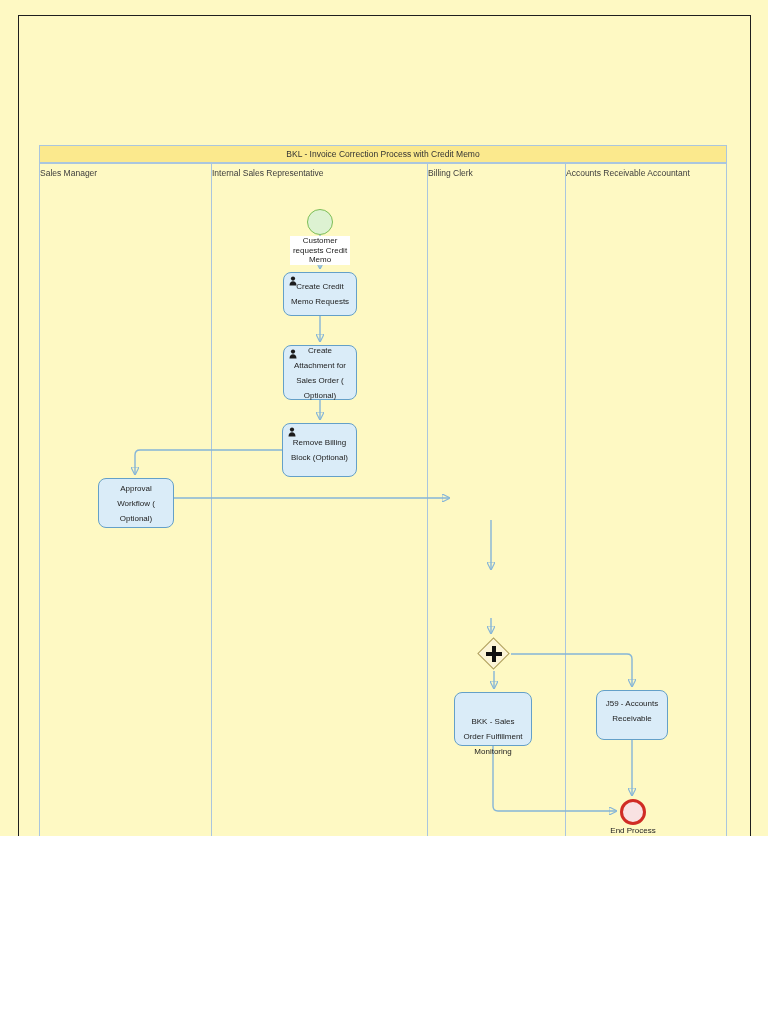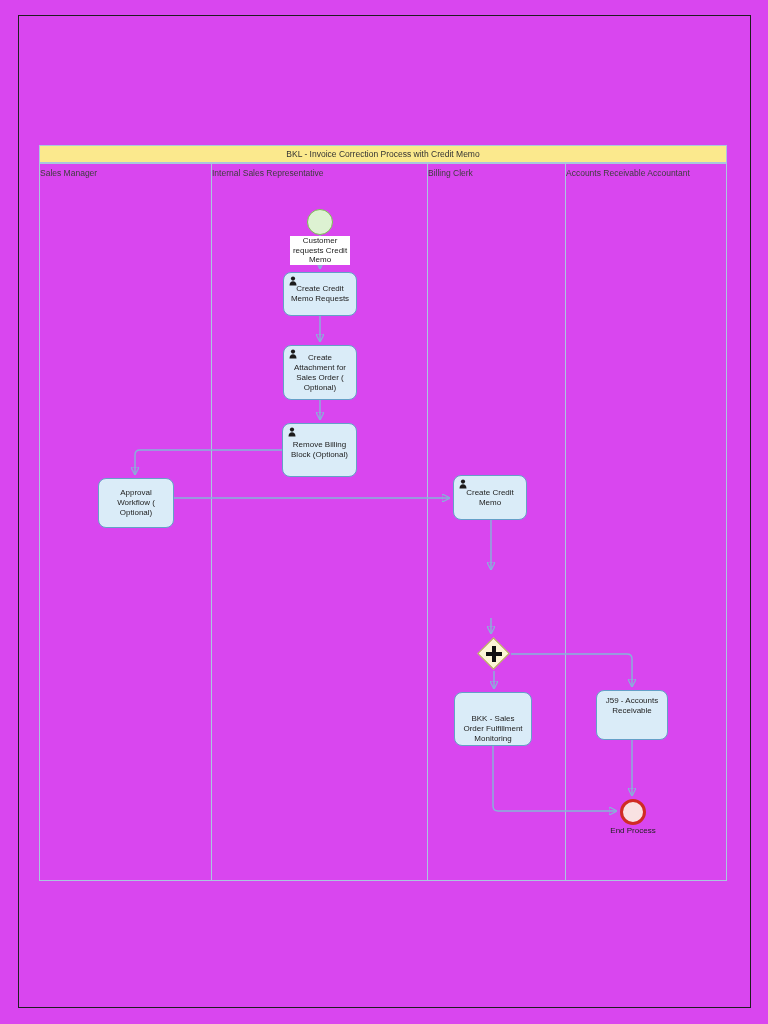--- a/index.html
+++ b/index.html
@@ -1,16 +1,16 @@
 <!DOCTYPE html>
 <html style="--header-fill: #fbe98d; --lane-border: #aac6de; --task-fill: #daecf8; --task-stroke: #64a0c8; --start-fill: #ddf2d2; --start-stroke: #7cbd57; --end-fill: #f9e2e2; --end-stroke: #d02c24; --gateway-fill: #fcf5d6; --gateway-stroke: #b0a058; --flow-line: #85b5d8; --flow-arrow: #3a81b5;"><head>
 <meta charset="utf-8">
 <style>
   html,body{margin:0;padding:0;background:#fff;}
-  .page{position:relative;width:768px;height:1024px;background:#d946ef;overflow:hidden;
+  .page{position:relative;width:768px;height:836px;background:#fef9c3;overflow:hidden;
         font-family:"Liberation Sans", sans-serif;color:#333;}
   .outer-border{position:absolute;left:18px;top:15px;width:733px;height:993px;
         border:1.5px solid #1f1f1f;box-sizing:border-box;}
 
   
   .pool{position:absolute;left:39px;top:145px;width:688px;height:736px;box-sizing:border-box;}
   .pool-header{position:absolute;left:0;top:0;width:688px;height:18px;box-sizing:border-box;
         background:var(--header-fill,#fbe98d);border:1px solid var(--lane-border,#aac6de);
         display:flex;align-items:center;justify-content:center;
         font-size:8.5px;color:#333;}
@@ -23,21 +23,21 @@
         font-size:8.5px;color:#3c3c3c;}
 
   
   svg.flows{position:absolute;left:0;top:0;width:768px;height:1024px;pointer-events:none;}
   svg.flows path{fill:none;stroke:var(--flow-line,#85b5d8);stroke-width:1.4;}
 
   
   .task{position:absolute;box-sizing:border-box;background:var(--task-fill,#daecf8);
         border:1.3px solid var(--task-stroke,#64a0c8);border-radius:8px;
         display:flex;align-items:center;justify-content:center;text-align:center;
-        font-size:8px;line-height:10px;color:#222;}
+        font-size:8px;line-height:15px;color:#222;}
   .task .txt{width:100%;}
   .person-icon{position:absolute;left:5px;top:3px;width:10px;height:10px;}
   .person-icon svg{display:block;}
   .event{position:absolute;box-sizing:border-box;border-radius:50%;}
   .event-start{left:307px;top:209px;width:26px;height:26px;background:var(--start-fill,#ddf2d2);
         border:1.7px solid var(--start-stroke,#7cbd57);}
   .event-end{left:620px;top:799px;width:26px;height:26px;background:var(--end-fill,#f9e2e2);
         border:3px solid var(--end-stroke,#d02c24);}
   .event-label{position:absolute;text-align:center;font-size:8px;line-height:9.5px;color:#222;}
   .start-label{left:290px;top:236px;width:60px;background:#fff;}
@@ -133,31 +133,20 @@
           </g>
         </svg>
     </span>
     <span class="txt">Remove Billing Block (Optional)</span>
   </div>
 
   <div class="task" style="left:98px;top:478px;width:76px;height:50px;padding:2px 12px;">
     <span class="txt">Approval Workflow ( Optional)</span>
   </div>
 
-  <div class="task" style="left:453px;top:475px;width:74px;height:45px;padding:2px 4px;">
-    <span class="person-icon">
-      <svg width="10" height="10" viewBox="0 0 10 10">
-          <g fill="#1c1c1c">
-        <circle cx="4" cy="2.6" r="2.1"></circle>
-        <path d="M0.5,9.5 C0.5,6.5 2.2,5.3 4,5.3 C5.8,5.3 7.5,6.5 7.5,9.5 Z"></path>
-          </g>
-        </svg>
-    </span>
-    <span class="txt">Create Credit Memo</span>
-  </div>
 
 
   <div class="gateway">
     <div class="gw-diamond"></div>
     <div class="gw-plus"></div>
   </div>
 
   <div class="task" style="left:454px;top:692px;width:78px;height:54px;padding:2px 7px;align-items:flex-start;">
     <span class="txt" style="margin-top:19px;">BKK - Sales Order Fulfillment Monitoring</span>
   </div>

